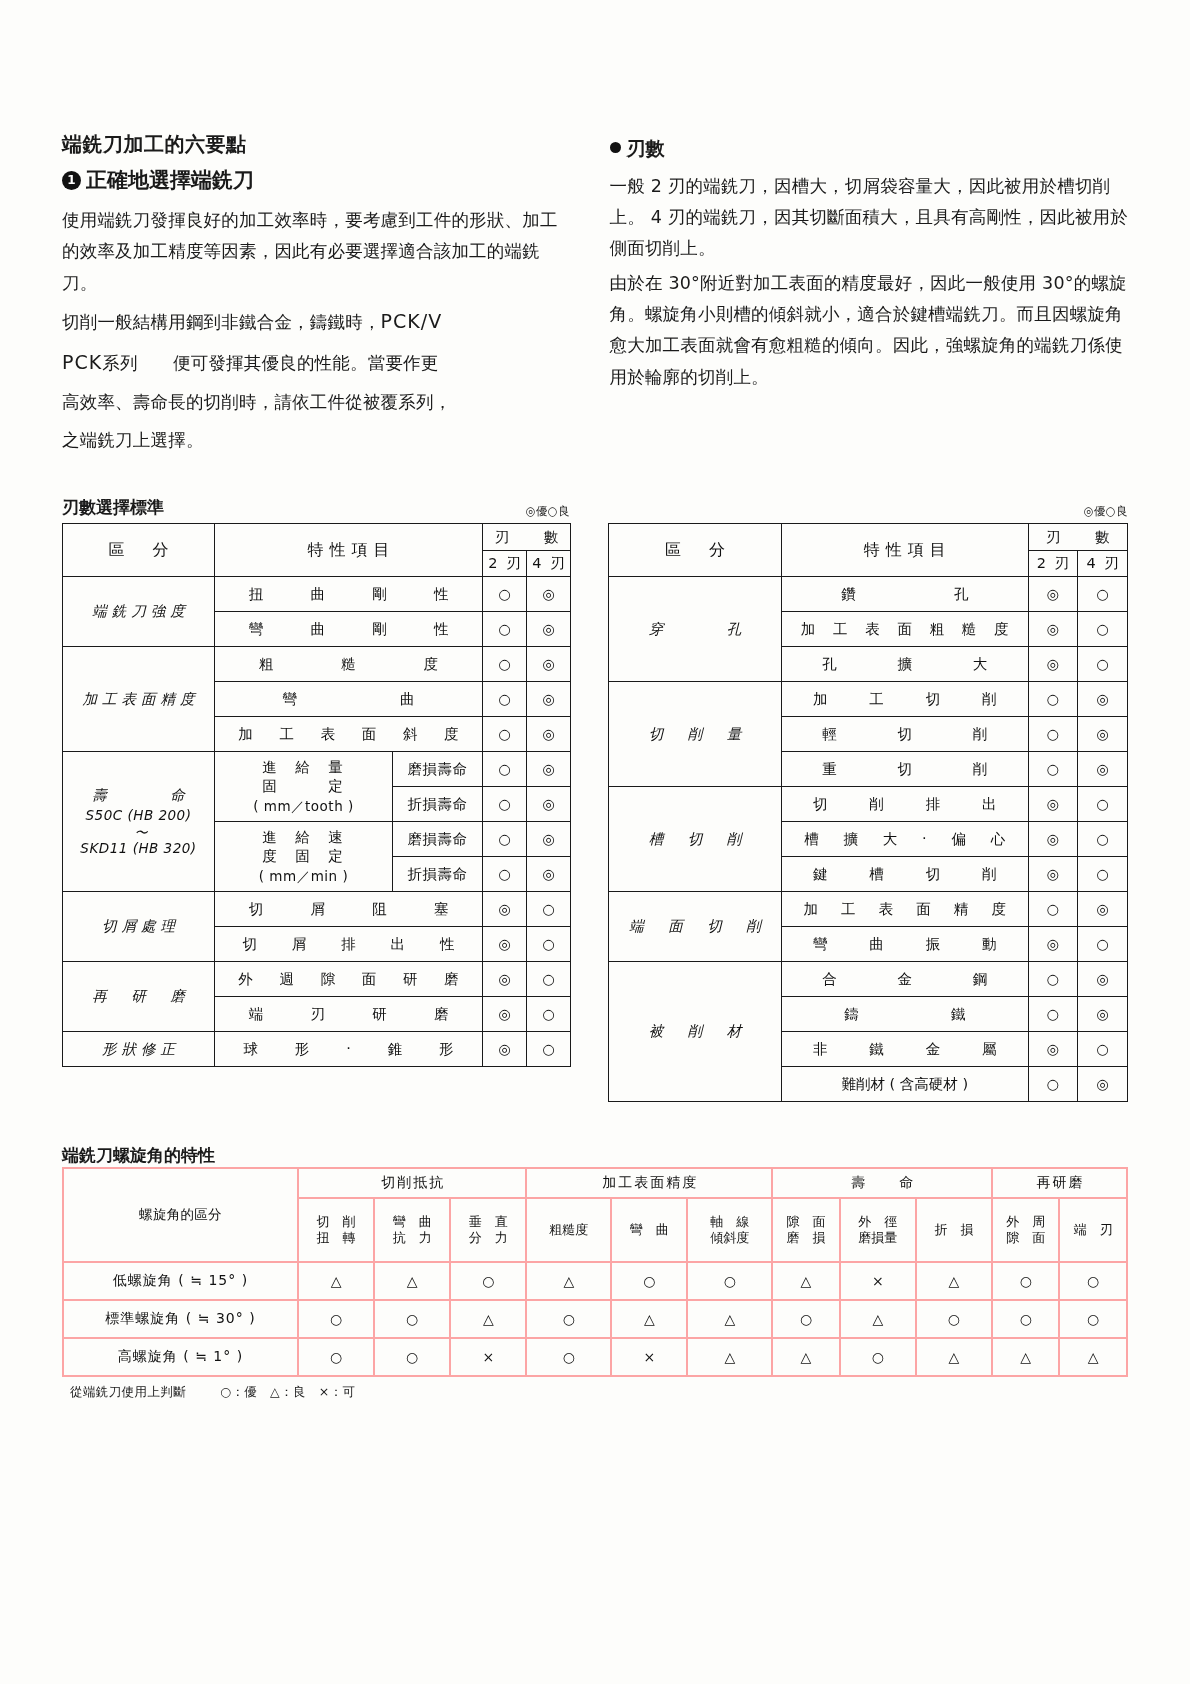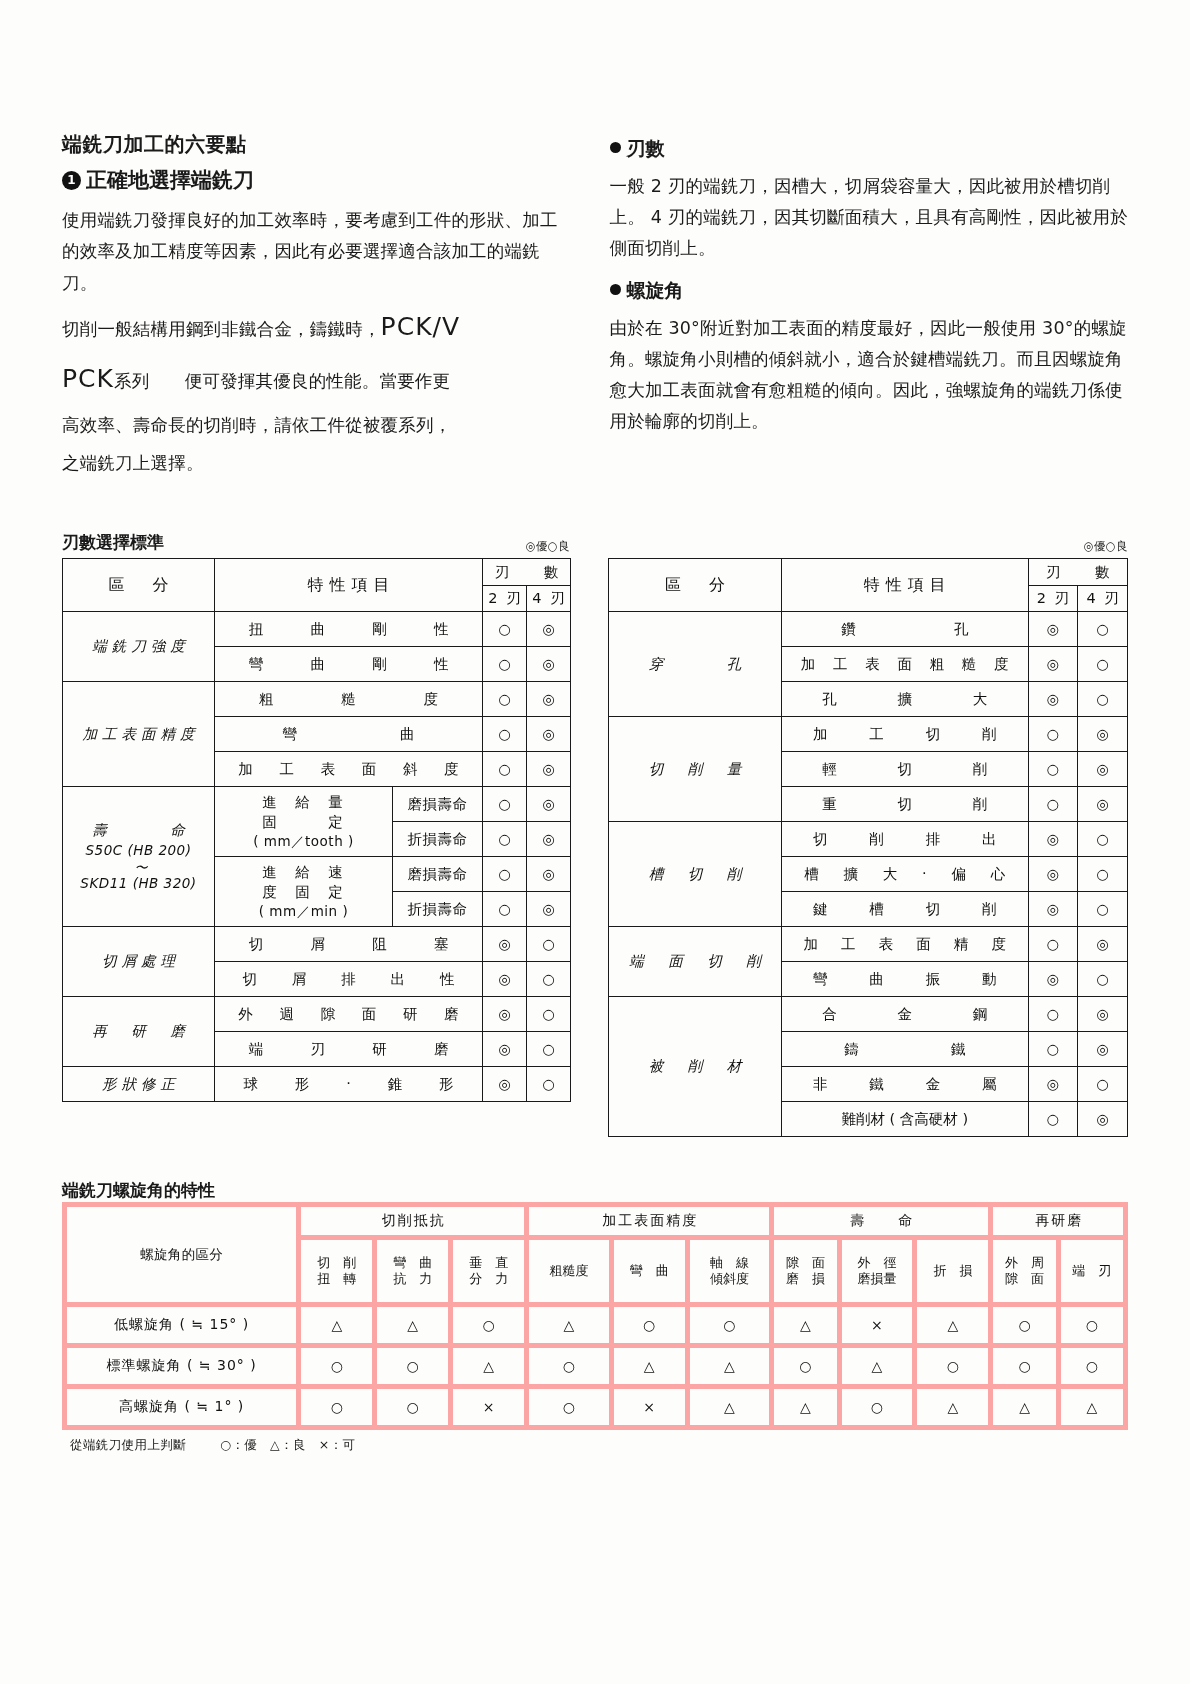--- a/index.html
+++ b/index.html
@@ -82,27 +82,27 @@
   .para {
     font-size: 17.5px;
     line-height: 1.78;
     margin: 0 0 4px 0;
     letter-spacing: 0.2px;
   }
   .para.spaced { line-height: 1.95; }
   .para .lat {
     font-family: "DejaVu Sans", "Liberation Sans", sans-serif;
     letter-spacing: 1px;
-    font-size: 25px;
+    font-size: 19px;
   }
 
   
   .tables-row {
     display: flex;
-    margin-top: 46px;
+    margin-top: 34px;
   }
   .tbl-block { width: 508px; }
   .tbl-block.right { margin-left: 38px; width: 520px; }
 
   .tbl-caption-row {
     display: flex;
     align-items: flex-end;
     justify-content: space-between;
     margin-bottom: 4px;
     height: 24px;
@@ -203,21 +203,21 @@
     font-size: 17px;
     font-weight: bold;
     margin-bottom: 0;
   }
   table.helix {
     border-collapse: collapse;
     width: 1066px;
     table-layout: fixed;
   }
   table.helix td, table.helix th {
-    border: 5px solid #fca5a5;
+    border: 2px solid #fca5a5;
     padding: 0;
     text-align: center;
     vertical-align: middle;
     font-weight: normal;
     color: #111;
   }
   .hx-grp { height: 28px; font-size: 14px; letter-spacing: 2px; text-indent: 2px; }
   .hx-sub { height: 62px; font-size: 13px; line-height: 1.25; }
   .hx-sub .two { display: block; }
   .hx-rowhead {
@@ -266,23 +266,20 @@
         <p class="para spaced">高效率、壽命長的切削時，請依工件從被覆系列，</p>
         <p class="para spaced">之端銑刀上選擇。</p>
       </div>
 
       <div class="col-right">
         <div class="bullet-head">
           <span class="dot"></span><span>刃數</span>
         </div>
         <p class="para">一般 2 刃的端銑刀，因槽大，切屑袋容量大，因此被用於槽切削上。 4 刃的端銑刀，因其切斷面積大，且具有高剛性，因此被用於側面切削上。</p>
 
-        <div class="bullet-head" style="margin-top:14px;">
-          <span class="dot"></span><span>螺旋角</span>
-        </div>
         <p class="para">由於在 30°附近對加工表面的精度最好，因此一般使用 30°的螺旋角。螺旋角小則槽的傾斜就小，適合於鍵槽端銑刀。而且因螺旋角愈大加工表面就會有愈粗糙的傾向。因此，強螺旋角的端銑刀係使用於輪廓的切削上。</p>
       </div>
     </div>
 
     <div class="tables-row">
 
       <div class="tbl-block">
         <div class="tbl-caption-row">
           <span class="tbl-caption">刃數選擇標準</span>
           <span class="tbl-legend">◎優○良</span>

